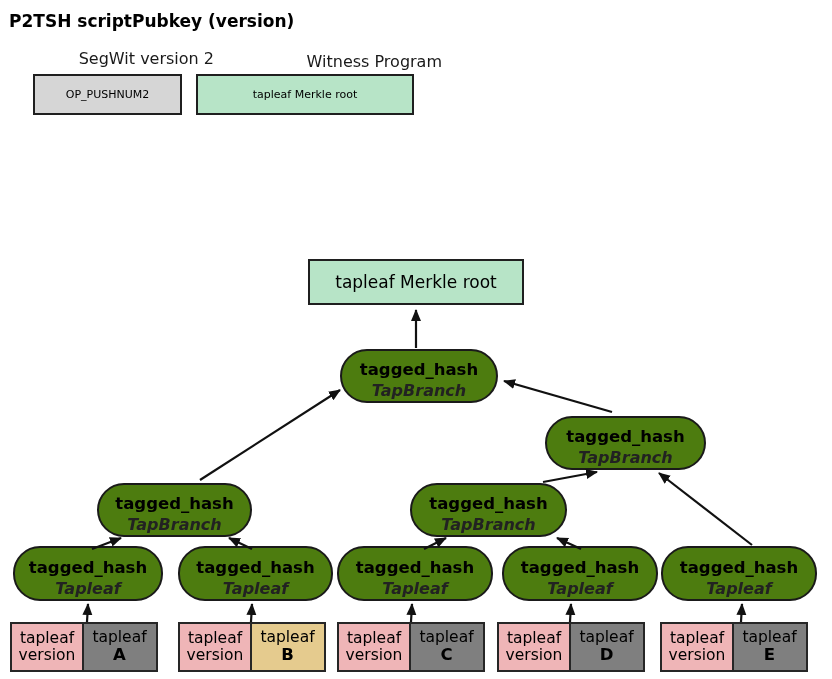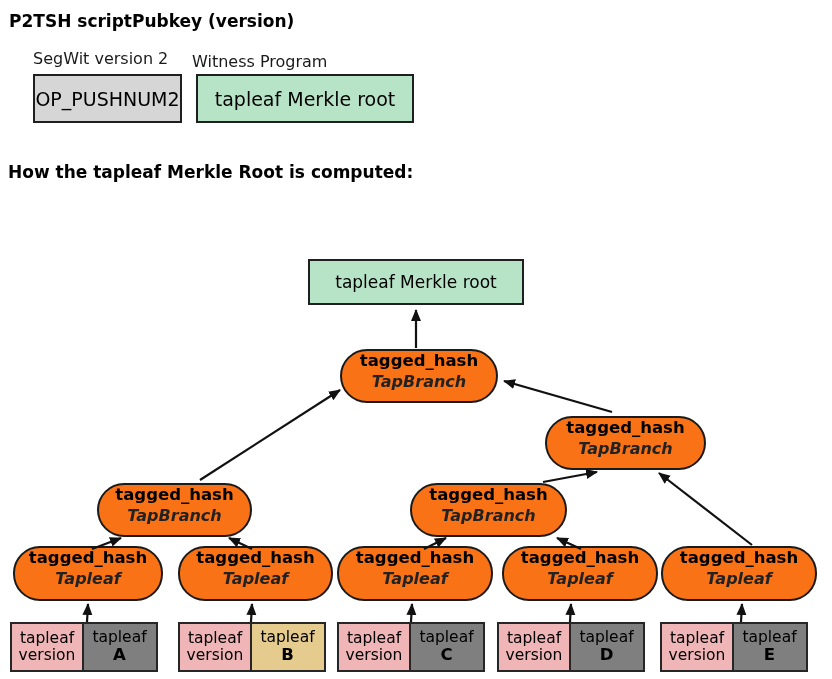--- a/index.html
+++ b/index.html
@@ -1,36 +1,36 @@
 <!DOCTYPE html>
 <html style="--mint_green: #b7e4c7; --light_gray: #d6d6d6; --leaf_pink: #efb5b7; --leaf_dark: #7f7f7f; --leaf_tan: #e5cb8e;"><head>
 <meta charset="utf-8">
 <style>
   html,body{margin:0;padding:0;background:#ffffff;}
   #page{position:relative;width:832px;height:679px;background:#fff;
         font-family:"DejaVu Sans","Liberation Sans",sans-serif;color:#000;overflow:hidden;}
 
   .h1{position:absolute;font-weight:bold;font-size:17px;letter-spacing:0;}
-  .toplabel{position:absolute;font-size:16px;text-align:left;color:#1a1a1a;}
+  .toplabel{position:absolute;font-size:16px;text-align:right;color:#1a1a1a;margin-left:32px;}
 
-  .hbox{position:absolute;height:49px;border:2.5px solid #1f1f1f;display:flex;
-        align-items:center;justify-content:center;font-size:19px;box-sizing:border-box;}
+  .hbox{position:absolute;height:41px;border:2.5px solid #1f1f1f;display:flex;
+        align-items:center;justify-content:center;font-size:11px;box-sizing:border-box;}
   .hbox.gray{background:var(--light_gray);}
   .hbox.green{background:var(--mint_green);}
 
   #arrows{position:absolute;left:0;top:0;z-index:3;pointer-events:none;}
   #arrows line{stroke:#111;stroke-width:2.2;}
 
   .rootbox{position:absolute;left:308px;top:259px;width:216px;height:46px;
            background:var(--mint_green);border:2.5px solid #1f1f1f;box-sizing:border-box;
            display:flex;align-items:center;justify-content:center;font-size:17px;z-index:2;}
 
-  .pill{position:absolute;background:#f97316;border:2.5px solid #1a1a1a;border-radius:27px;
+  .pill{position:absolute;background:#4d7c0f;border:2.5px solid #1a1a1a;border-radius:27px;
         box-sizing:border-box;display:flex;flex-direction:column;align-items:center;
-        justify-content:flex-start;z-index:2;line-height:1.25;}
+        justify-content:flex-end;z-index:2;line-height:1.25;}
   .pill .t{font-weight:bold;font-size:16.5px;}
   .pill .s{font-style:italic;font-size:16px;color:#222;font-weight:bold;}
 
   .pair{position:absolute;top:622px;display:flex;z-index:2;justify-content:space-between;}
   .cell{border:2.5px solid #262626;box-sizing:border-box;height:50px;
         display:flex;flex-direction:column;align-items:center;justify-content:center;
         font-size:15.5px;line-height:1.12;text-align:center;padding:1px 2px;}
   .cell+.cell{margin-left:-2.5px;}
   .cell.pink{background:var(--leaf_pink);}
   .cell.dark{background:var(--leaf_dark);}
@@ -45,21 +45,20 @@
 <div id="page">
 
   <div class="h1" style="left:9px;top:11px;">P2TSH scriptPubkey (version)</div>
 
   <div class="toplabel" style="left:33px;top:49px;width:149px;">SegWit version 2</div>
   <div class="toplabel" style="left:192px;top:52px;width:218px;">Witness Program</div>
 
   <div class="hbox gray" style="left:33px;top:74px;width:149px;">OP_PUSHNUM2</div>
   <div class="hbox green" style="left:196px;top:74px;width:218px;">tapleaf Merkle root</div>
 
-  <div class="h1" style="left:8px;top:162px;">How the tapleaf Merkle Root is computed:</div>
 
   <svg id="arrows" width="832" height="679">
     <defs>
       <marker id="arr" markerUnits="userSpaceOnUse" markerWidth="14" markerHeight="12" refX="11" refY="5" orient="auto">
         <path d="M0,0 L12,5 L0,10 z" fill="#111"></path>
       </marker>
     </defs>
     <line x1="416" y1="348" x2="416" y2="310" marker-end="url(#arr)"></line>
     <line x1="200" y1="480" x2="340" y2="390" marker-end="url(#arr)"></line>
     <line x1="612" y1="412" x2="504" y2="381" marker-end="url(#arr)"></line>

